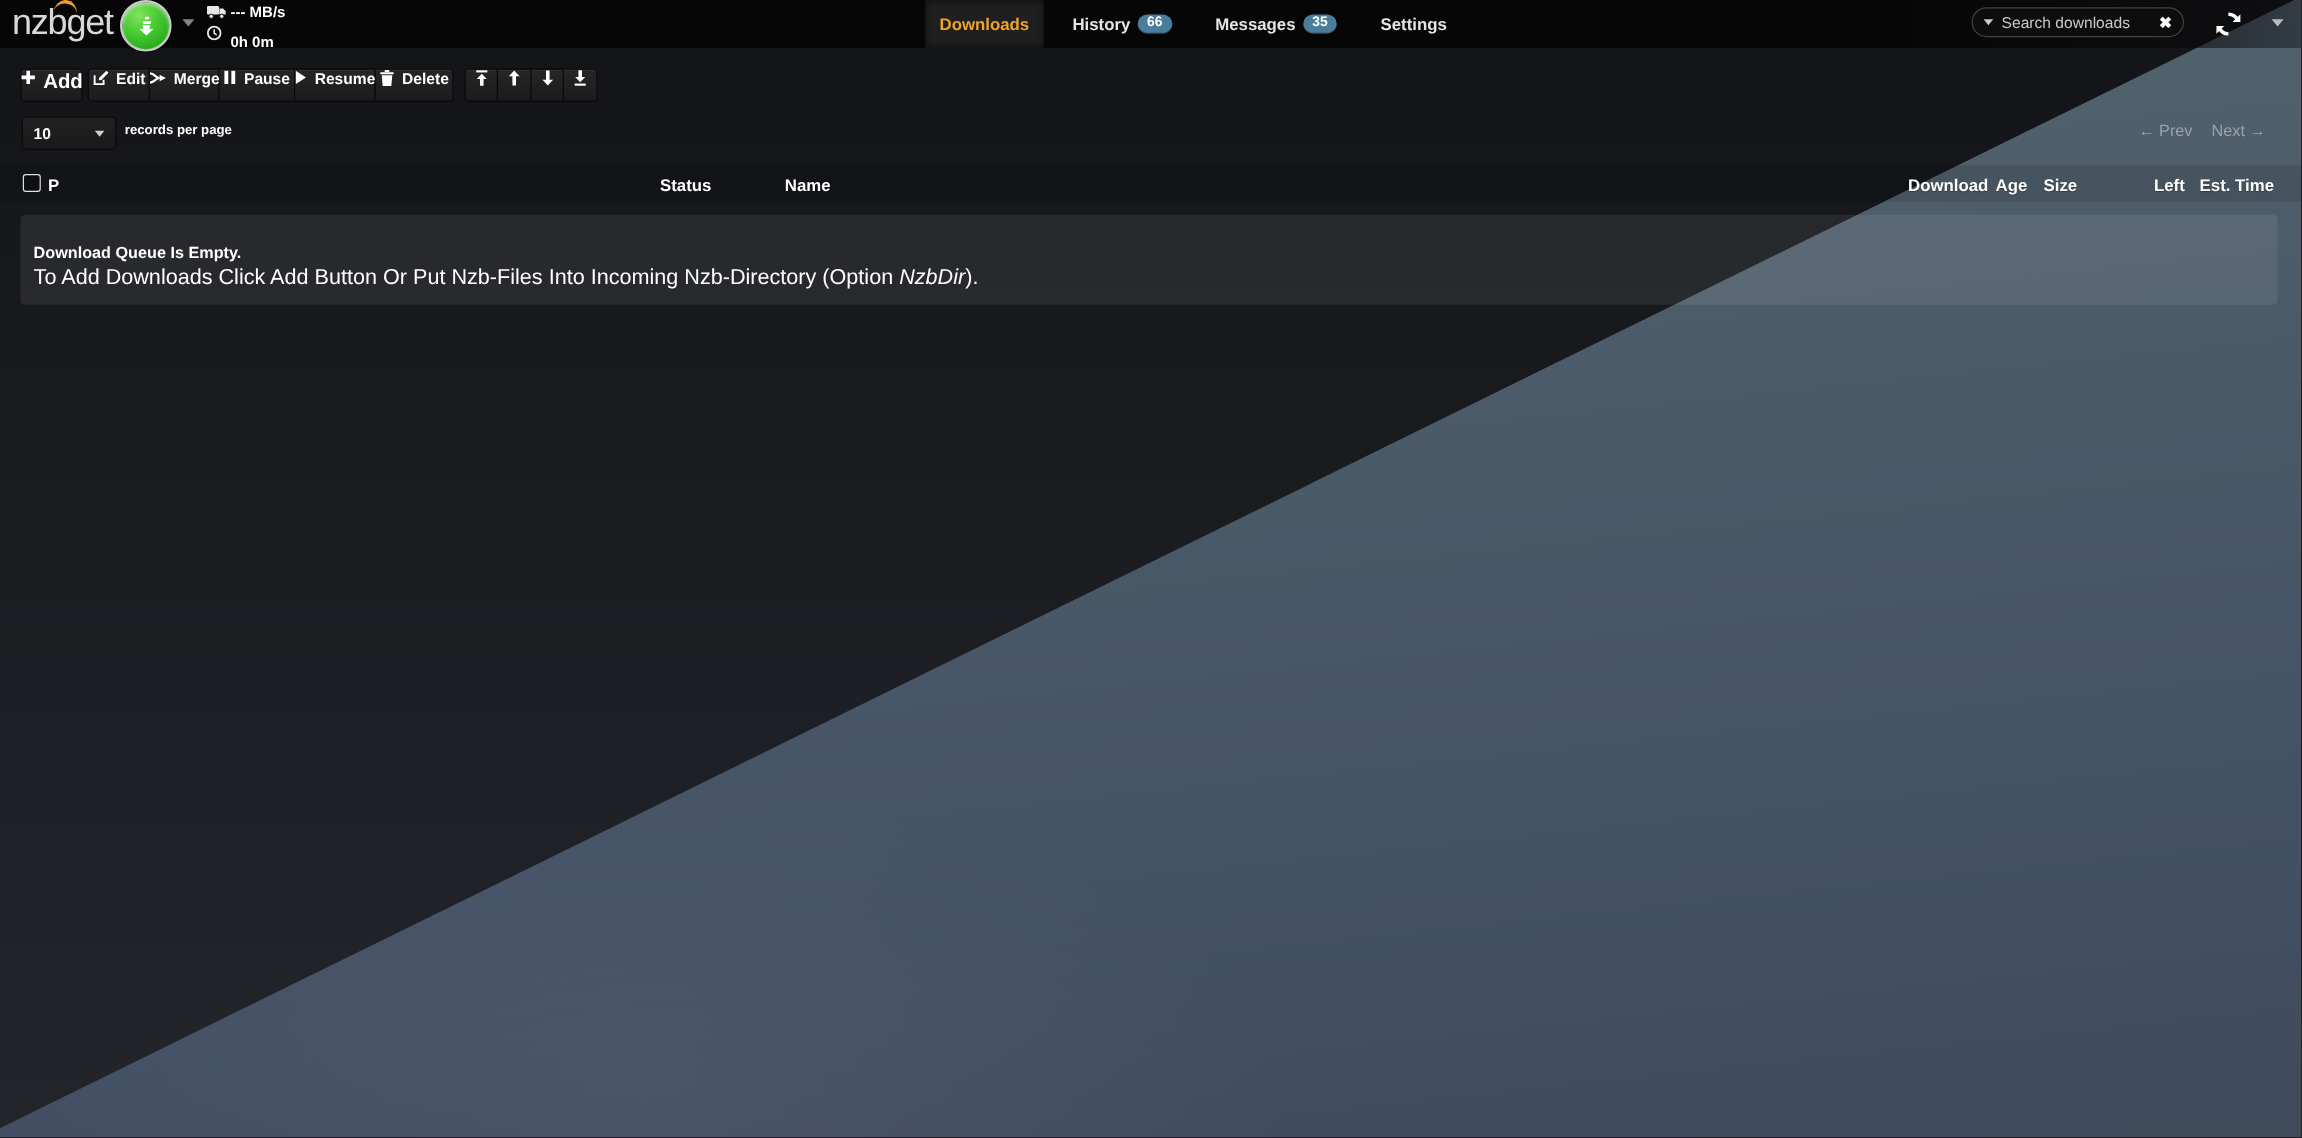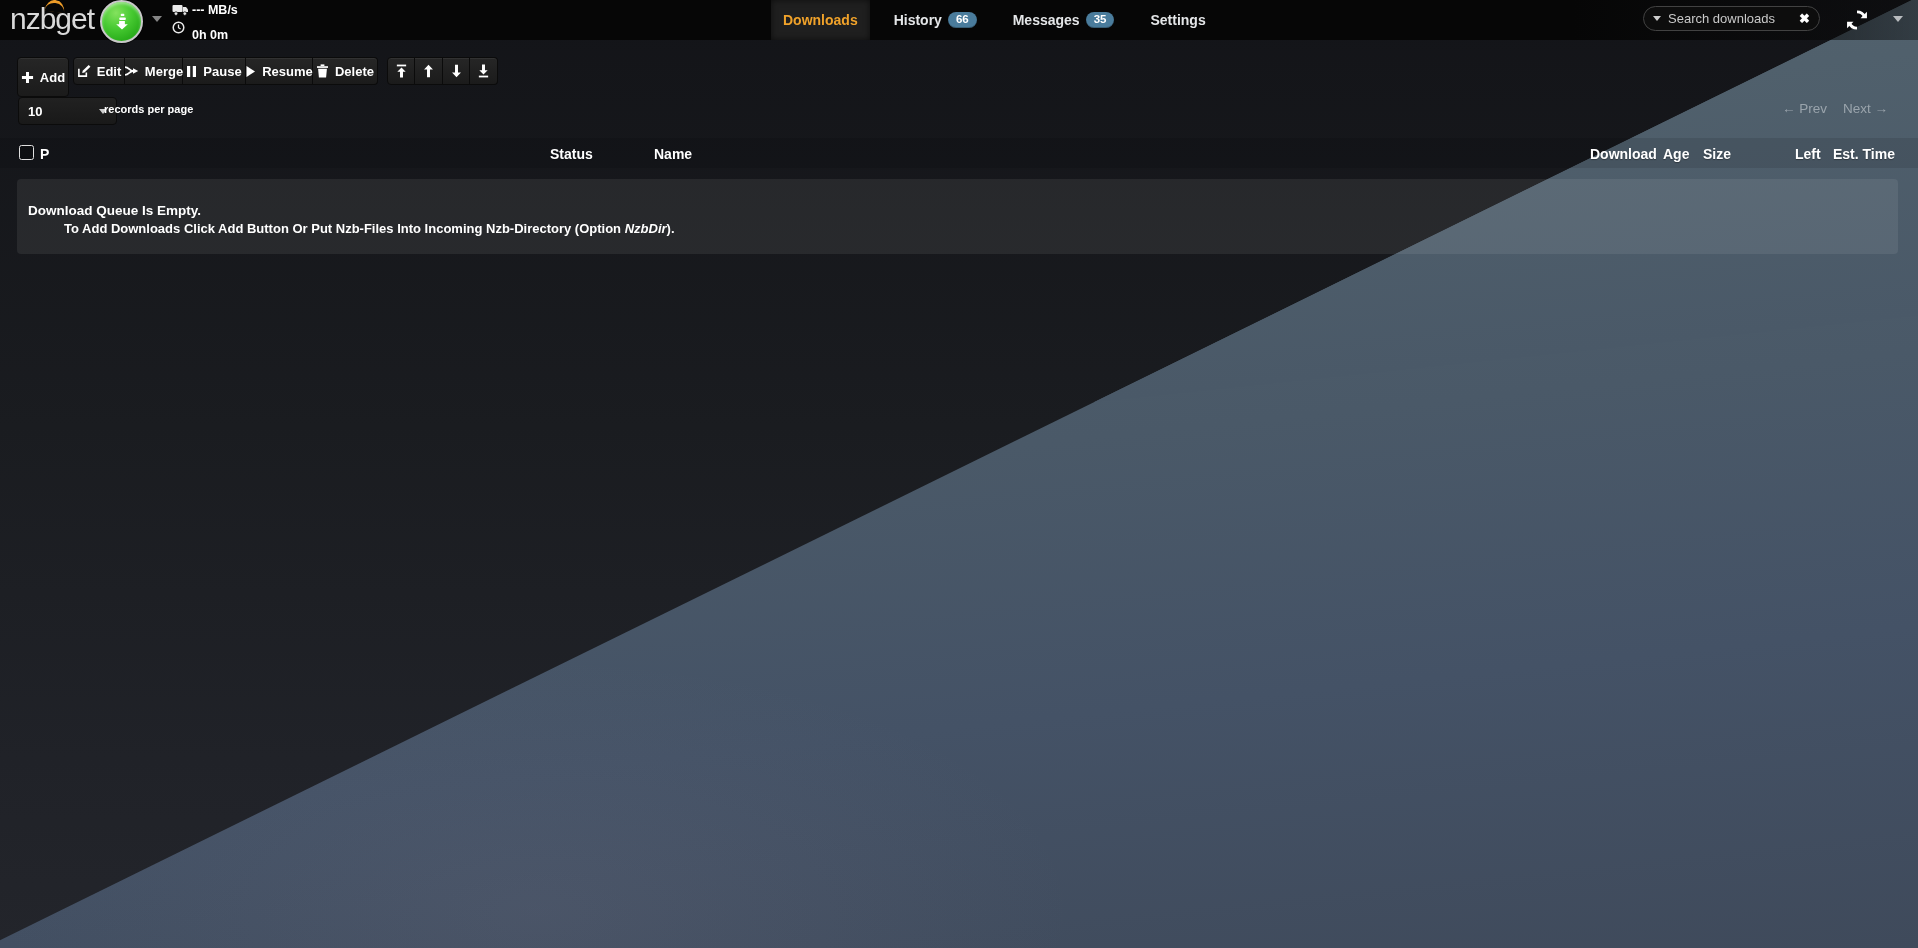--- a/index.html
+++ b/index.html
@@ -53,34 +53,34 @@
   .search-input { flex:1 1 auto; min-width:0; background:transparent; border:none; outline:none;
     color:#e8e8e8; font-size:13px; font-family:"Liberation Sans", sans-serif; }
   .search-input::placeholder { color:#c9c9c9; opacity:1; }
   .search-clear { color:#ffffff; font-size:13px; font-weight:700; cursor:pointer; flex:0 0 auto; }
   .refresh-btn { position:absolute; left:1845px; top:8px; width:24px; height:24px; cursor:pointer; }
   .refresh-caret { position:absolute; left:1893px; top:16px; width:0; height:0;
     border-left:5px solid transparent; border-right:5px solid transparent;
     border-top:6px solid #b9bcbf; cursor:pointer; }
 
   
-  .btn { position:absolute; top:57px; height:40px; display:inline-flex; align-items:center;
-    justify-content:center; gap:6px; color:#ffffff; font-size:13px; font-weight:700;
+  .btn { position:absolute; top:57px; height:28px; display:inline-flex; align-items:flex-start;
+    justify-content:center; gap:6px; color:#ffffff; font-size:17px; font-weight:700;
     background:linear-gradient(#262626,#1b1b1b); border:1px solid #0b0b0b; border-radius:4px;
     box-shadow:inset 0 1px 0 rgba(255,255,255,.06); cursor:pointer; z-index:10; }
   .btn-group { position:absolute; top:57px; height:28px; display:flex; z-index:10; }
-  .btn-group .gbtn { display:inline-flex; align-items:center; justify-content:center; gap:6px;
+  .btn-group .gbtn { display:inline-flex; justify-content:center; gap:6px;
     color:#fff; font-size:13px; font-weight:700; background:linear-gradient(#262626,#1b1b1b);
     border:1px solid #0b0b0b; border-left-width:0; box-shadow:inset 0 1px 0 rgba(255,255,255,.06);
     cursor:pointer; }
   .btn-group .gbtn:first-child { border-left-width:1px; border-radius:4px 0 0 4px; }
   .btn-group .gbtn:last-child { border-radius:0 4px 4px 0; }
 
   
-  .select-box { position:absolute; left:18px; top:97px; width:99px; height:28px;
+  .select-box { position:absolute; left:18px; top:97px; width:79px; height:28px;
     background:linear-gradient(#212121,#191919); border:1px solid #0b0b0b; border-radius:4px;
     display:flex; align-items:center; color:#fff; font-size:13px; font-weight:700;
     padding:0 9px; cursor:pointer; z-index:10; }
   .select-box .sel-caret { margin-left:auto; width:0; height:0; border-left:4.5px solid transparent;
     border-right:4.5px solid transparent; border-top:5px solid #cfcfcf; }
   .records-label { position:absolute; left:104px; top:103px; color:#ffffff;
     font-size:11px; font-weight:700; z-index:10; }
   .page-link { position:absolute; top:101px; color:#9aa4ac; font-size:13.5px; z-index:10; cursor:pointer; }
 
   
@@ -88,21 +88,21 @@
     background:rgba(0,0,0,0.10); z-index:5; }
   .th { position:absolute; top:146px; color:#ffffff; font-size:14px; font-weight:700; z-index:6;
     text-shadow:0 1px 1px rgba(0,0,0,.35); }
   .hdr-checkbox { position:absolute; left:19px; top:145px; width:15px; height:15px;
     border:1.6px solid #e0e0e0; border-radius:2.5px; background:rgba(0,0,0,.25); cursor:pointer; z-index:6; }
 
   
   .empty-panel { position:absolute; left:17px; top:179px; width:1881px; height:75px;
     background:rgba(255,255,255,0.075); border-radius:4px; z-index:4; }
   .empty-title { position:absolute; left:11px; top:24px; color:#ffffff; font-size:13.5px; font-weight:700; }
-  .empty-line2 { position:absolute; left:11px; top:42px; color:#ffffff; font-size:13px; font-weight:700;margin-left:36px; }
+  .empty-line2 { position:absolute; left:11px; top:42px; color:#ffffff; font-size:18px; font-weight:400; }
   .empty-line2 .opt { font-style:italic; }
 
   svg { display:block; }
 </style>
 </head>
 <body>
 
 <div class="stage">
 
   <div class="wallpaper"></div>

